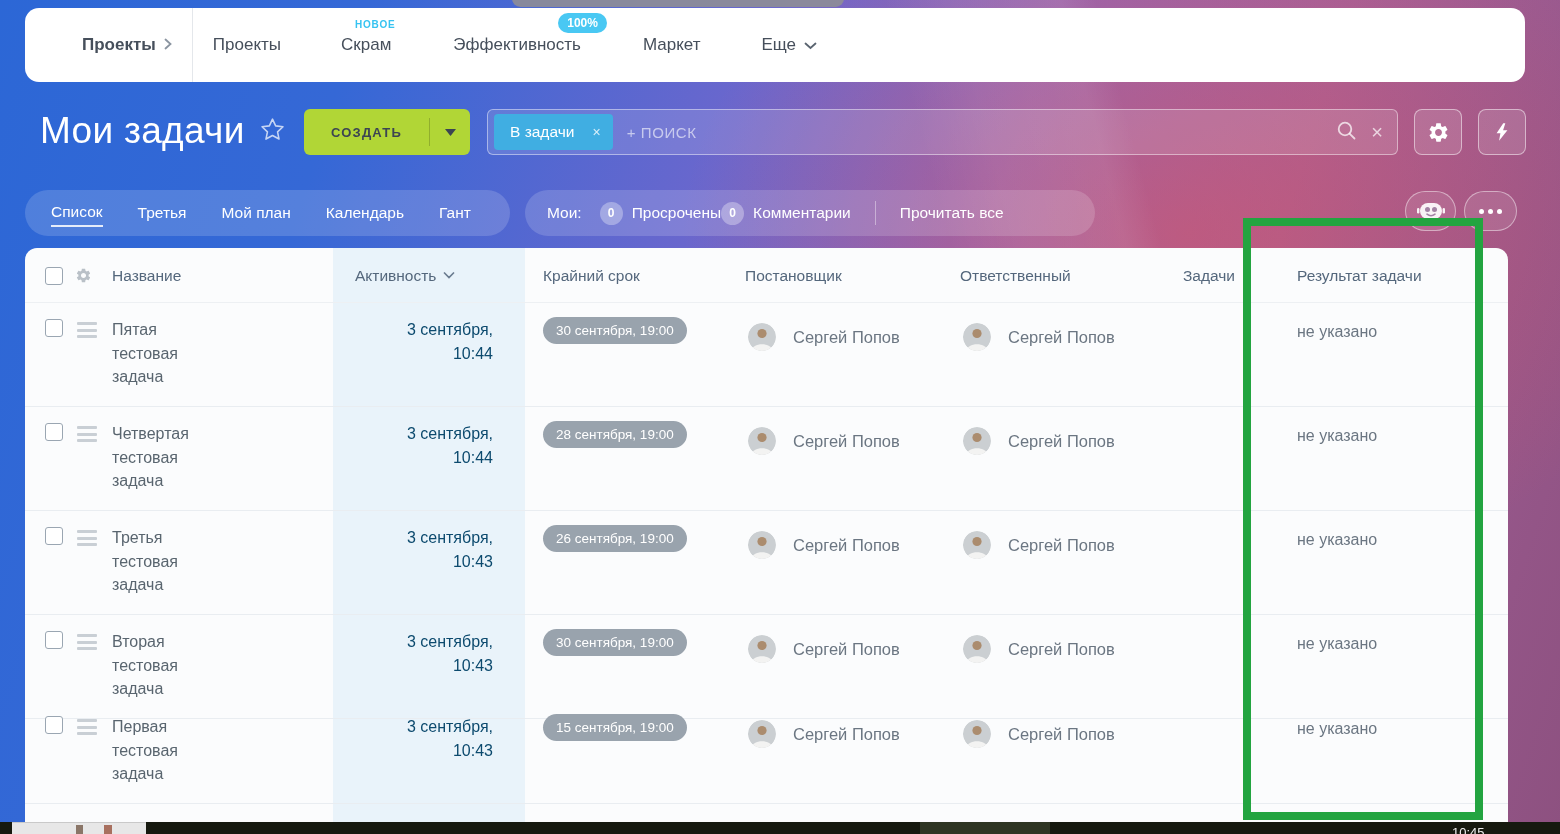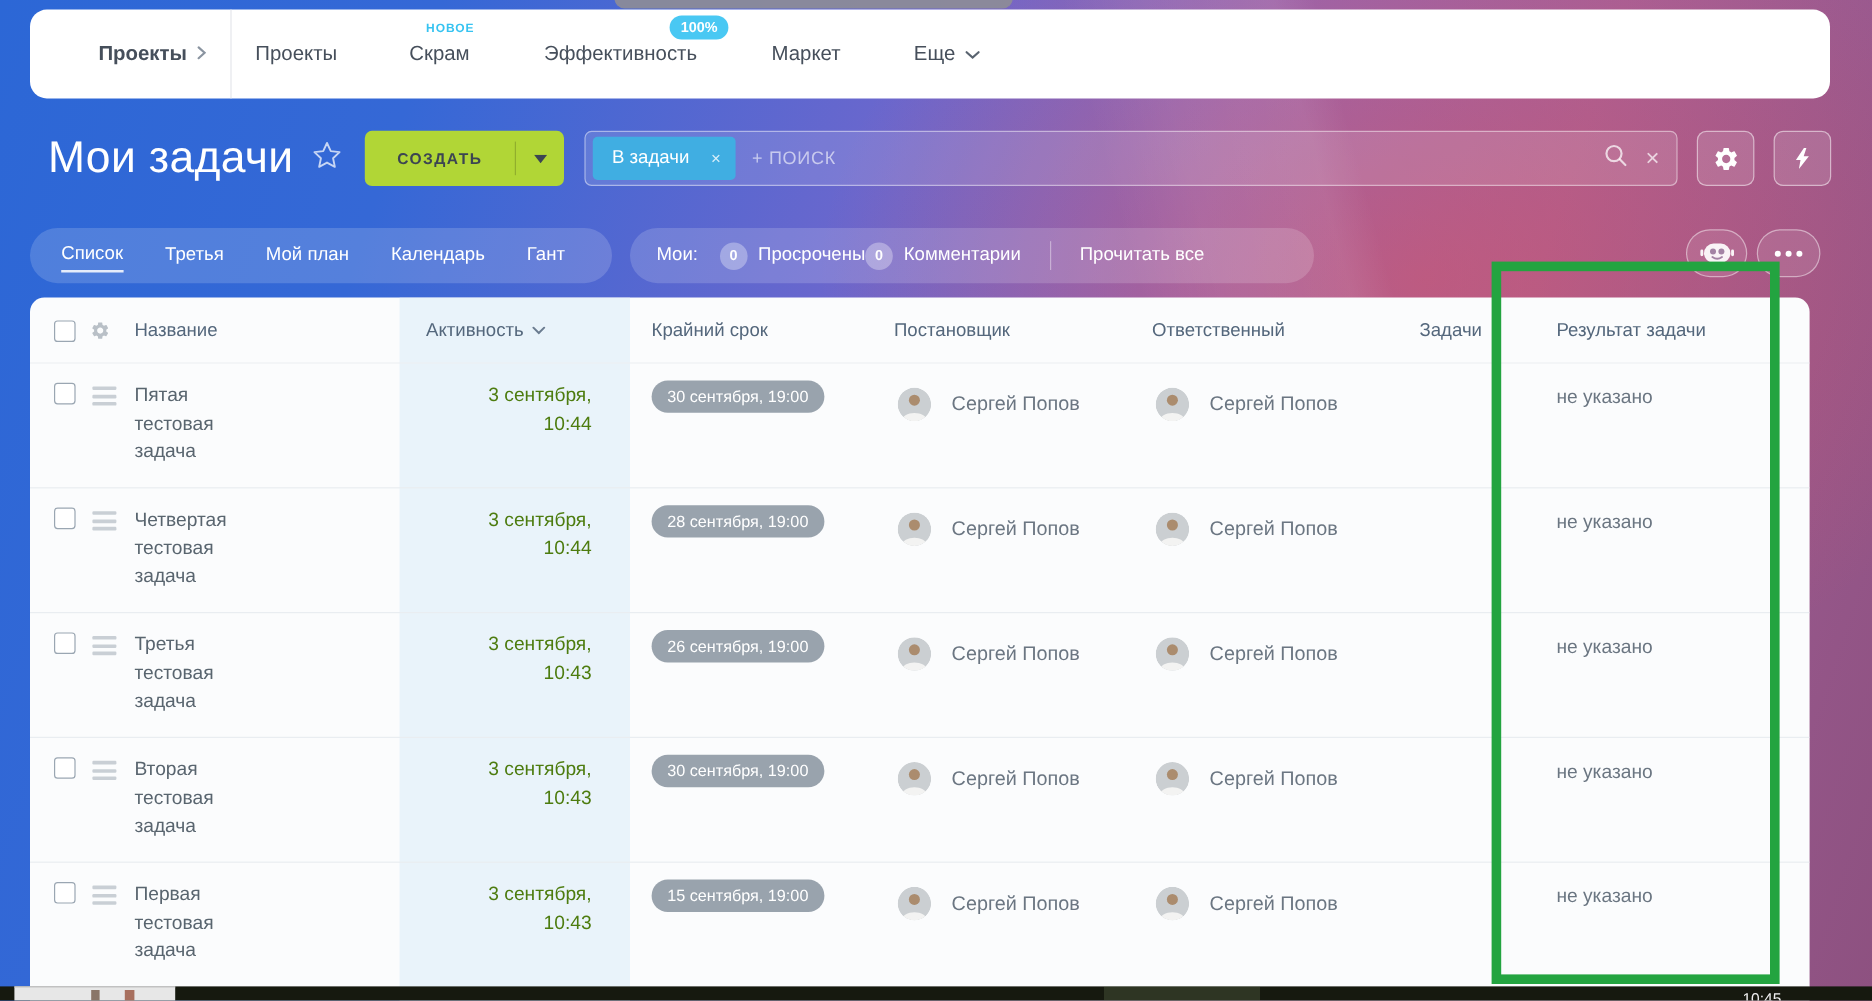--- a/index.html
+++ b/index.html
@@ -67,21 +67,21 @@
   .dots { display:flex; gap:4px; }
   .dots i { width:5px; height:5px; border-radius:50%; background:#fff; }
 
   
   .task-table { position:absolute; left:25px; top:248px; width:1483px; height:586px; background:#fbfcfd;
     border-radius:12px 12px 0 0; overflow:hidden; }
   .activity-col-bg { position:absolute; left:308px; top:0; width:192px; height:586px; background:#e9f3fa; }
   .thead { position:absolute; left:0; top:0; width:100%; height:55px; border-bottom:1px solid #edf0f3; color:#54677c; font-size:15.5px; }
   .hcell { position:absolute; top:0; height:55px; display:flex; align-items:center; gap:7px; cursor:pointer; }
   .trow { position:absolute; left:0; width:100%; height:104px; border-bottom:1px solid #e9edf1;padding-left:11px; }
-  .cell { position:absolute; color:#4d7c0f; font-size:16px; }
+  .cell { position:absolute; color:#0c4a6e; font-size:16px; }
   .checkbox { display:inline-block; width:18px; height:18px; background:#fff; border:1.5px solid #9aa6b2; border-radius:3px; cursor:pointer; }
   .grip { display:flex; flex-direction:column; gap:3.5px; cursor:grab; }
   .grip i { width:20px; height:3px; background:#c9cfd5; border-radius:1px; }
   .task-name { left:87px; top:15px; width:110px; line-height:23.5px; color:#59656f; cursor:pointer; }
   .activity { left:338px; top:15px; width:130px; line-height:23.5px; text-align:right; }
   .deadline-badge { left:518px; top:14px; background:#99a3ad; color:#fff; font-size:13.5px; height:27px; line-height:27px;
     padding:0 13px; border-radius:14px; white-space:nowrap; cursor:pointer; }
   .person { top:20px; display:flex; align-items:center; gap:17px; color:#6b7682; font-size:16.5px; cursor:pointer; }
   .result { left:1272px; top:20px; color:#6b7682; }
   .avatar { width:28px; height:28px; border-radius:50%; overflow:hidden; flex:0 0 28px; }
@@ -367,21 +367,21 @@
       </span>
       <span class="cell person" style="left:938px">
         <span class="avatar"><svg width="28" height="28" viewBox="0 0 28 28">
               <use href="#avatar-sym"></use>
             </svg></span>
         <span>Сергей Попов</span>
       </span>
       <span class="cell result">не указано</span>
     </div>
 
-    <div class="trow" style="top:471px">
+    <div class="trow" style="top:452px">
       <span class="cell" style="left:20px;top:16px"><span class="checkbox"></span></span>
       <span class="cell grip" style="left:52px;top:19px">
           <i></i>
           <i></i>
           <i></i>
         </span>
       <span class="cell task-name">Первая тестовая задача</span>
       <span class="cell activity"><span>3 сентября,</span><br><span>10:43</span></span>
       <span class="cell deadline-badge">15 сентября, 19:00</span>
       <span class="cell person" style="left:723px">

